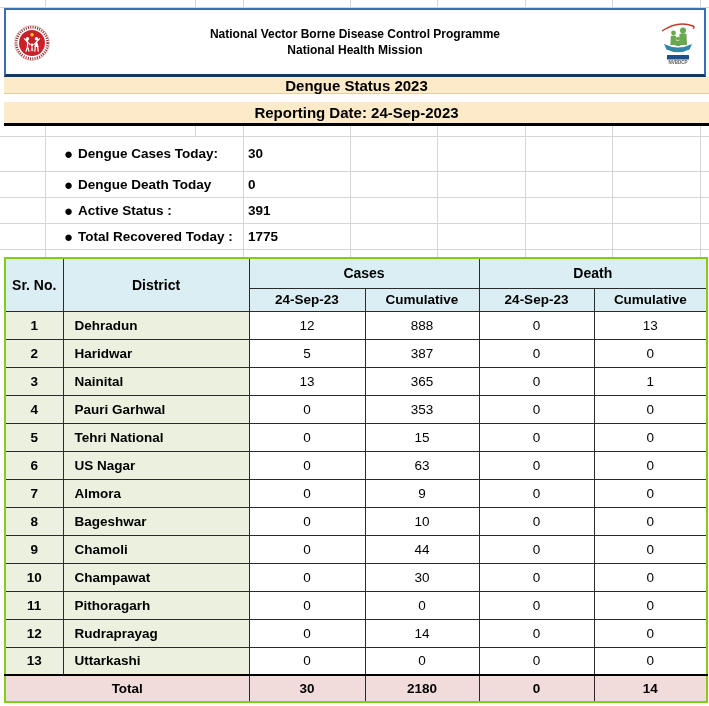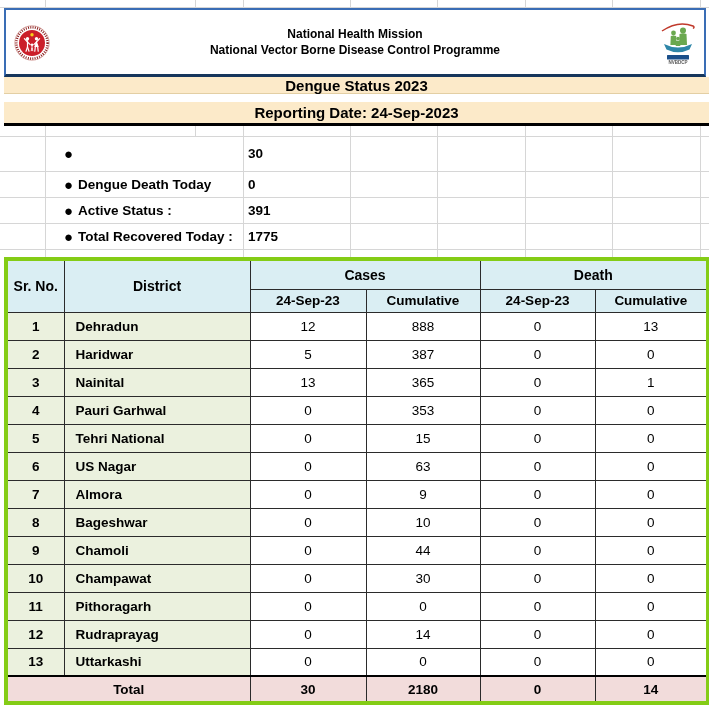--- a/index.html
+++ b/index.html
@@ -41,21 +41,21 @@
   
   #dtable{
     position:absolute;left:4px;top:257px;width:702px;
     border-collapse:collapse;table-layout:fixed;
     font-size:13.5px;
   }
   #dtable th,#dtable td{
     border:1px solid #2b2b2b;box-sizing:border-box;overflow:hidden;white-space:nowrap;
     text-align:center;vertical-align:middle;padding:0;
   }
-  #dtable{border:4px solid #84cc16;}
+  #dtable{border:2px solid #84cc16;}
   #dtable thead th{background:#daeef3;font-weight:bold;}
   #dtable thead tr.gr th{height:30px;font-size:14px;}
   #dtable thead tr.sub th{height:23px;}
   #dtable tbody tr{height:28px;}
   #dtable td.sr{background:#ebf1de;font-weight:bold;}
   #dtable td.district{background:#ebf1de;font-weight:bold;text-align:left;padding-left:11px;}
   #dtable td.num{background:#fff;font-weight:normal;}
   #dtable tfoot tr{height:27px;}
   #dtable tfoot td{background:#f2dcdb;font-weight:bold;border-top:2px solid #000;}
 </style>
@@ -109,22 +109,22 @@
         <line x1="21.3" y1="22" x2="20.8" y2="26.2"></line>
         <line x1="23.7" y1="22" x2="24.2" y2="26.2"></line>
         <circle cx="18" cy="19.8" r="1.2" stroke="none"></circle>
         <line x1="18" y1="21" x2="18" y2="23.6" stroke-width="1"></line>
         <line x1="18" y1="23.6" x2="17.2" y2="25.8" stroke-width="0.9"></line>
         <line x1="18" y1="23.6" x2="18.8" y2="25.8" stroke-width="0.9"></line>
       </g>
     </svg>
 
     <div class="hx">
+      <div>National Vector Borne Disease Control Programme</div>
       <div>National Health Mission</div>
-      <div>National Vector Borne Disease Control Programme</div>
     </div>
 
     <svg id="logo-right" class="logo" width="36" height="48" viewBox="0 0 36 48">
       <path d="M2 13 Q18 2 33 8 Q35 9 33 10.5" fill="none" stroke="#c0392b" stroke-width="1.5"></path>
       <g fill="#6aa84f">
         <circle cx="23" cy="12.5" r="3"></circle>
         <path d="M19.5 16 Q23 14.5 26.5 16 L27 27 L19 27 Z"></path>
         <circle cx="13.5" cy="15" r="2.4"></circle>
         <path d="M10.8 18 Q13.5 16.8 16.2 18 L16.6 27 L10.4 27 Z"></path>
         <circle cx="18" cy="20.5" r="1.8"></circle>
@@ -138,20 +138,21 @@
 
   <div id="banner-title" class="banner">
     <span>Dengue Status 2023</span>
   </div>
   <div id="banner-date" class="banner">
     <span>Reporting Date: 24-Sep-2023</span>
   </div>
 
   <div class="srow" style="top:136px;height:35px;">
     <span class="dot">●</span>
+    <span class="lbl">Dengue Cases Today:</span>
     <span class="val">30</span>
   </div>
   <div class="srow" style="top:171px;height:26px;">
     <span class="dot">●</span>
     <span class="lbl">Dengue Death Today</span>
     <span class="val">0</span>
   </div>
   <div class="srow" style="top:197px;height:26px;">
     <span class="dot">●</span>
     <span class="lbl">Active Status :</span>

